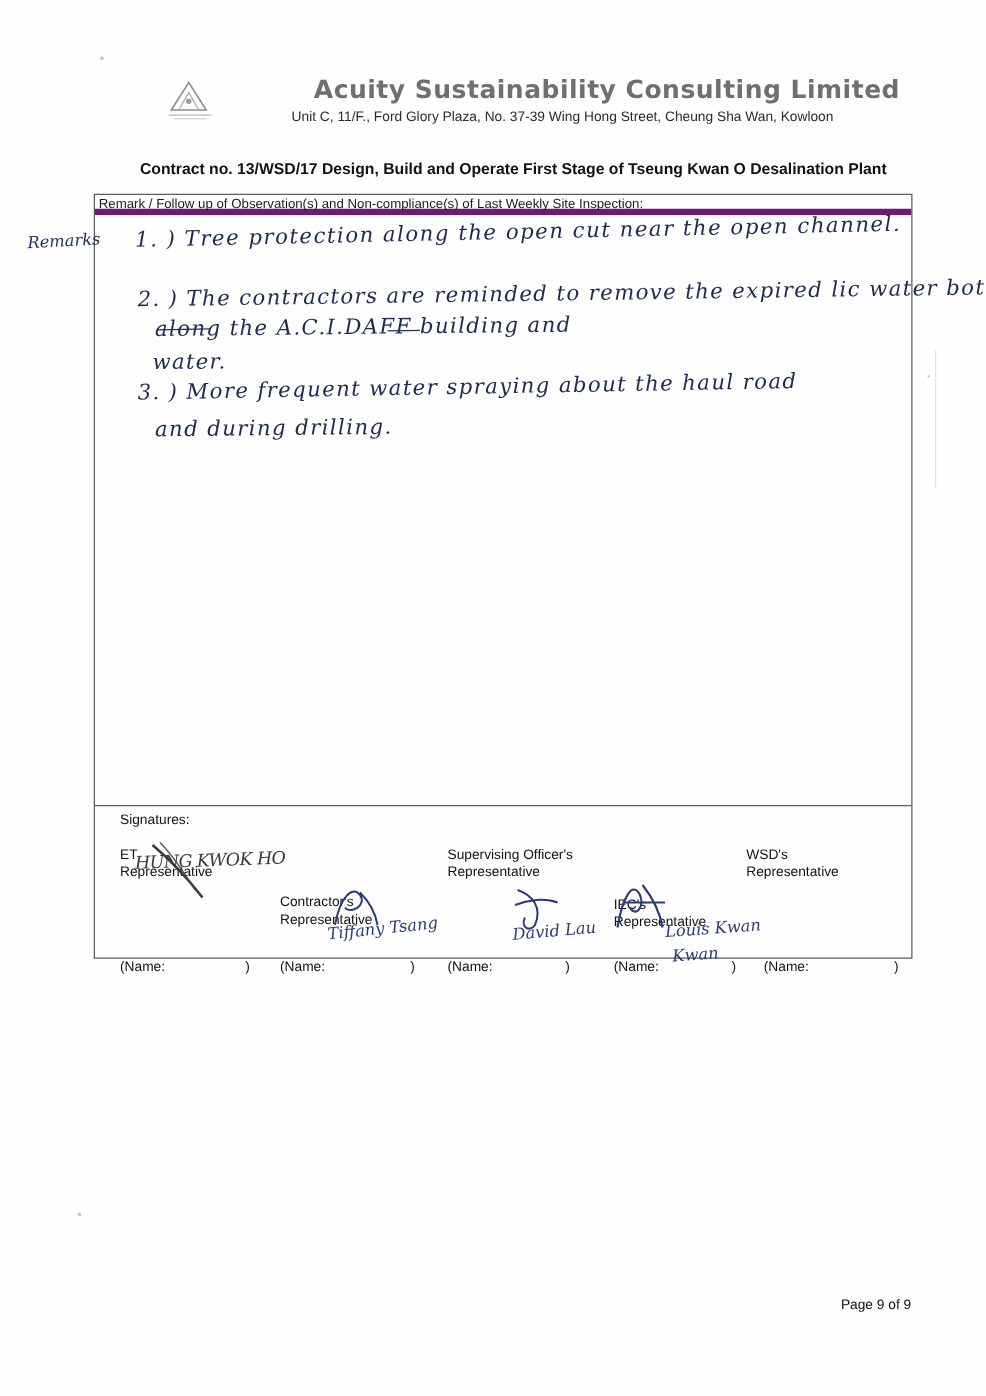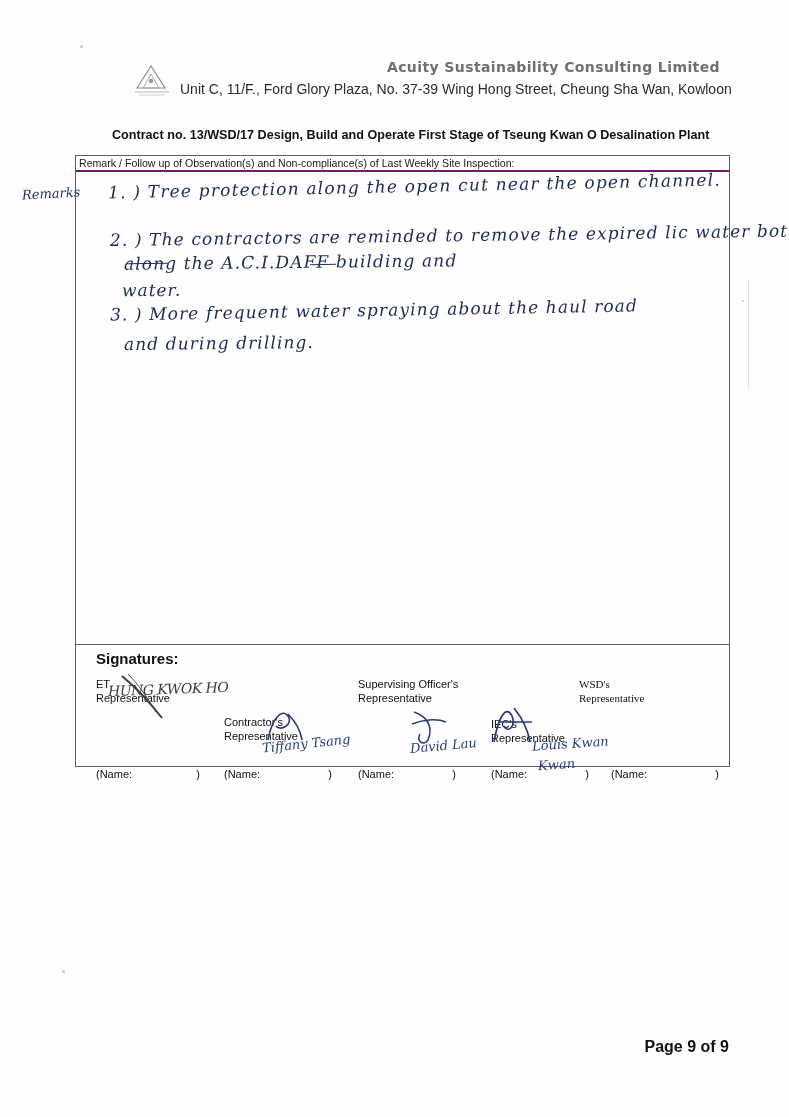--- a/index.html
+++ b/index.html
@@ -32,28 +32,28 @@
   .header-block {
     position: absolute;
     left: 180px;
     top: 60px;
     width: 540px;
     text-align: right;
   }
   .company-name {
     font-family: "DejaVu Sans", sans-serif;
     font-weight: bold;
-    font-size: 14px;
+    font-size: 20px;
     letter-spacing: 0.4px;
     color: #6f6f6f;
     line-height: 1.1;
     white-space: nowrap;
   }
   .addr-line {
-    font-size: 14px;
+    font-size: 11px;
     color: #2b2b2b;
     margin-top: 5px;
     line-height: 1.35;
     white-space: nowrap;
     text-align: center;
   }
   .contact-line {
     font-size: 11.3px;
     color: #2b2b2b;
     margin-top: 3px;
@@ -79,40 +79,40 @@
     height: 612px;
     border: 1px solid #5d5d5d;
     box-sizing: border-box;
   }
   .box-header {
     position: absolute;
     left: 0;
     top: 0;
     right: 0;
     height: 16px;
-    border-bottom: 2px solid #701a75;
+    border-bottom: 5px solid #701a75;
     box-sizing: border-box;
     font-size: 10.6px;
     padding: 1px 0 0 3px;
     color: #1a1a1a;
     white-space: nowrap;
   }
   .sig-sep {
     position: absolute;
     left: 0;
     right: 0;
     top: 488px;
     border-top: 1px solid #5d5d5d;
   }
   .sig-title {
     position: absolute;
     left: 20px;
     top: 494px;
-    font-size: 15px;
-    font-weight: bold;
+    font-size: 11px;
+    font-weight: normal;
     color: #111;
   }
   .sig-col {
     position: absolute;
     top: 522px;
     font-size: 11px;
     color: #111;
     line-height: 1.25;
   }
   .sig-col .role {
@@ -242,22 +242,22 @@
     font-size: 13px;
     color: #2a3a7a;
     transform: rotate(-4deg);
   }
 
   
   .page-num {
     position: absolute;
     right: 60px;
     top: 1038px;
-    font-size: 16px;
-    font-weight: bold;
+    font-size: 11px;
+    font-weight: normal;
     color: #111;
   }
 
   
   .speck {
     position: absolute;
     background: #c9c9c9;
     border-radius: 50%;
   }
   .faint-line {
@@ -307,21 +307,21 @@
 Representative</span>
     </div>
     <div class="sig-col" style="left:282px;width:130px;">
       <span class="role">Supervising Officer's
 Representative</span>
     </div>
     <div class="sig-col" style="left:415px;width:110px;margin-top:40px;">
       <span class="role">IEC's
 Representative</span>
     </div>
-    <div class="sig-col" style="left:503px;width:110px;font-family:Liberation Serif, serif;">
+    <div class="sig-col" style="left:521px;width:110px;">
       <span class="role">WSD's
 Representative</span>
     </div>
 
     <div class="sig-name" style="left:20px;">
       <span>(Name:</span>
       <span style="display:inline-block;width:58px;"></span>
       <span>)</span>
     </div>
     <div class="sig-name" style="left:148px;">

